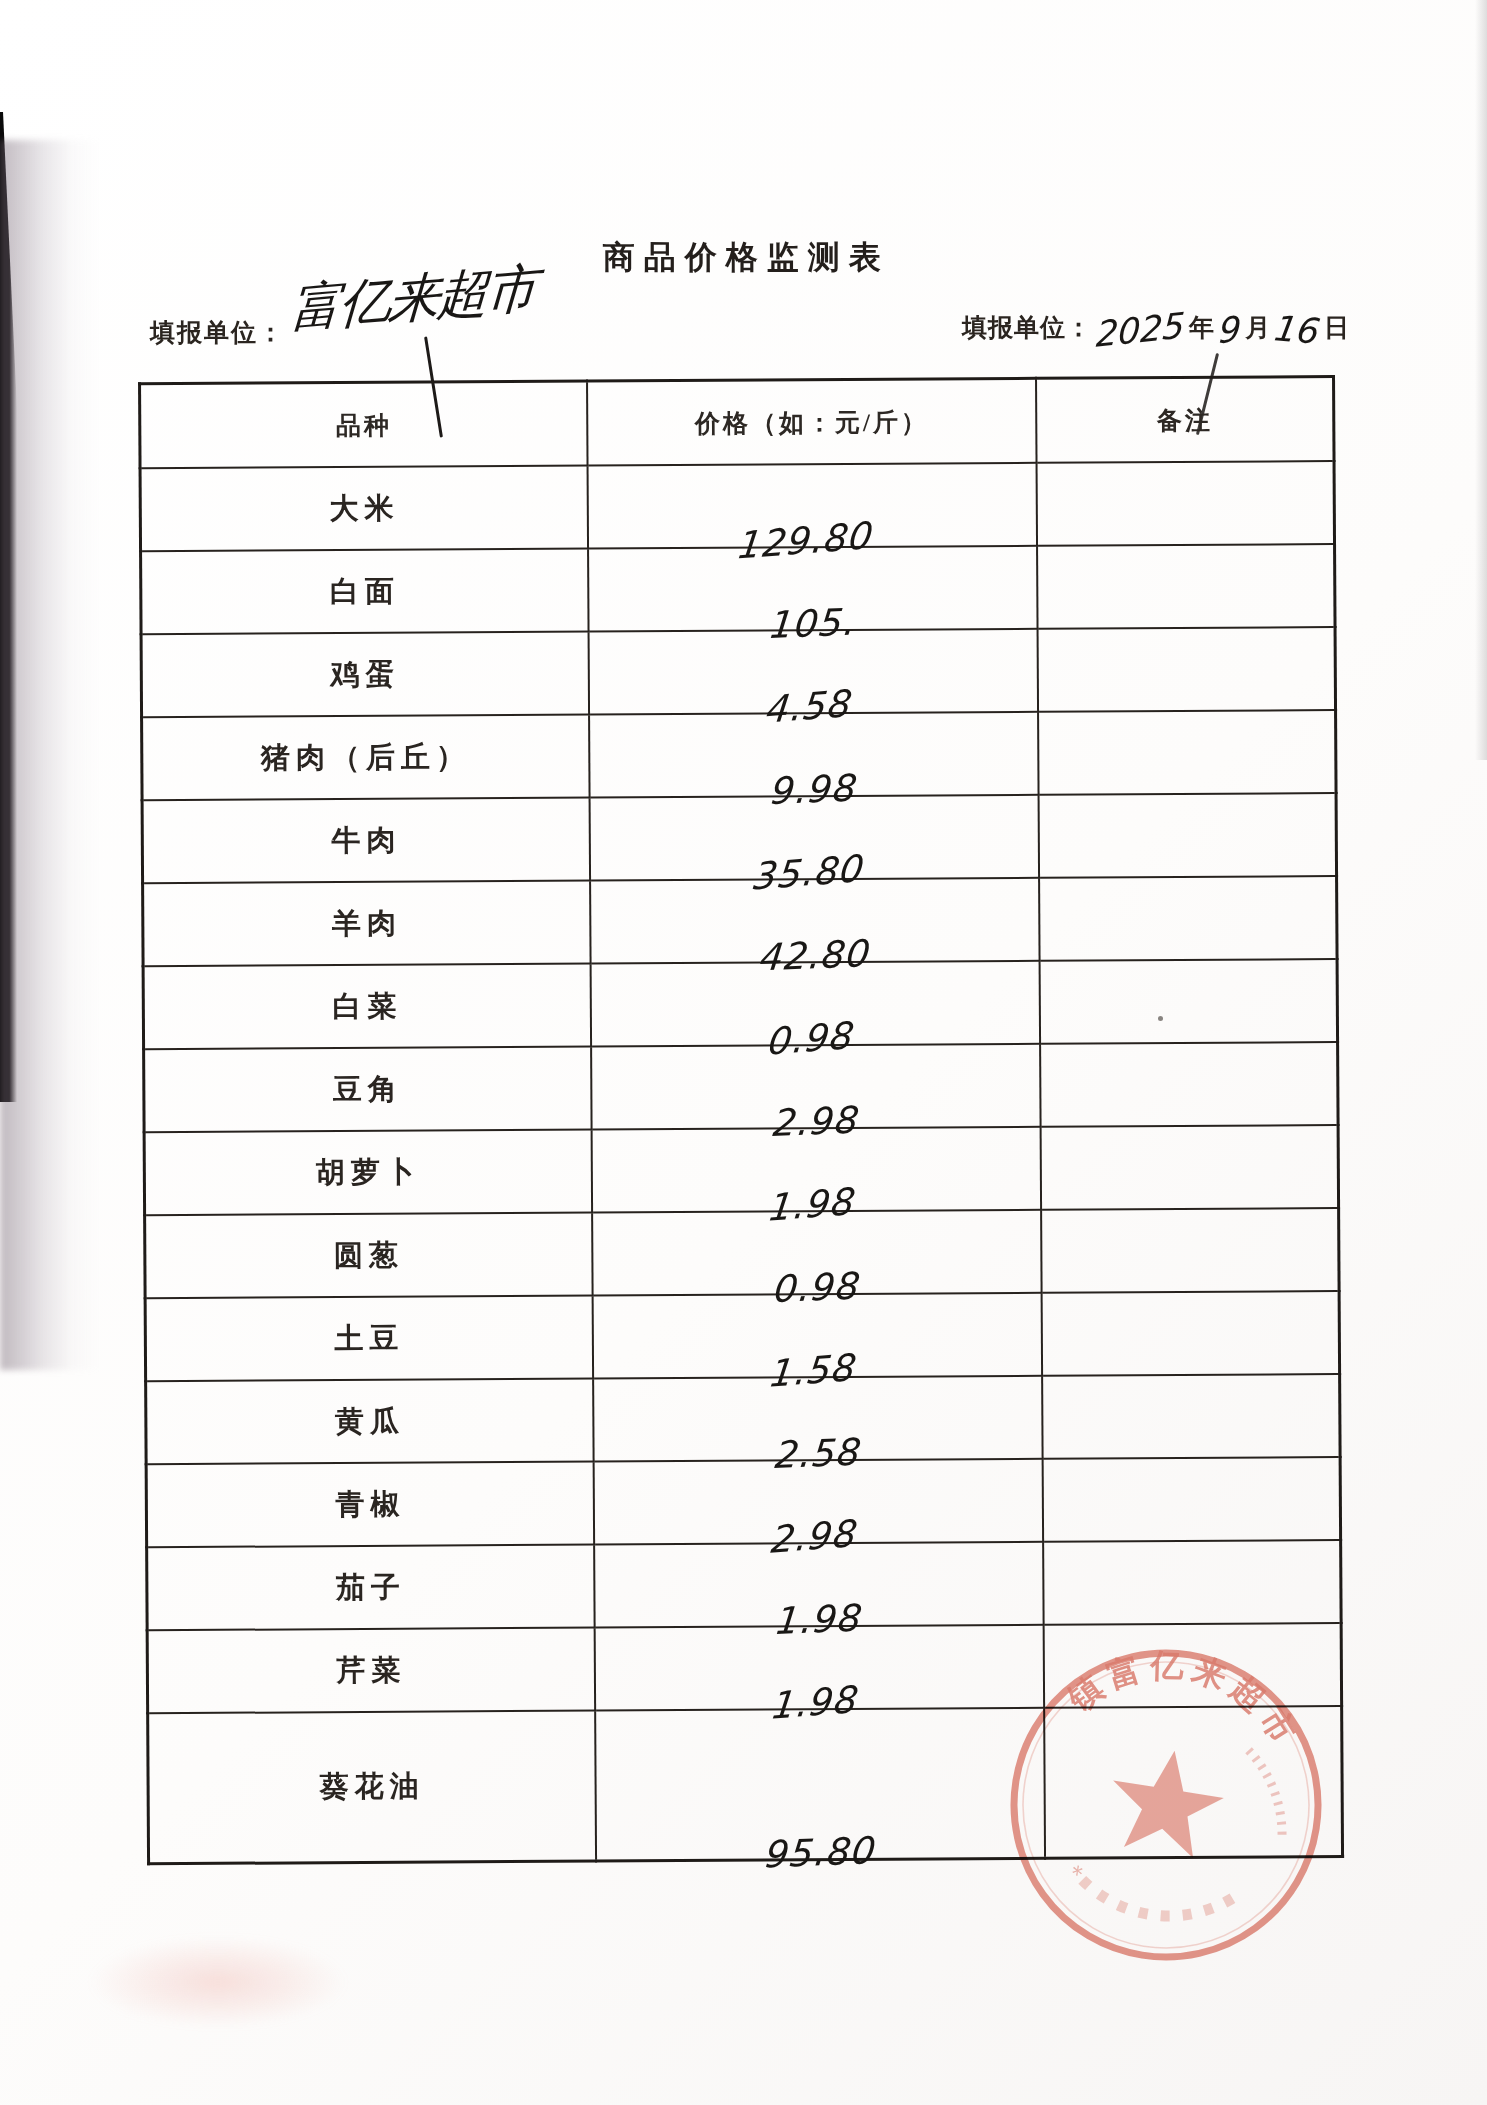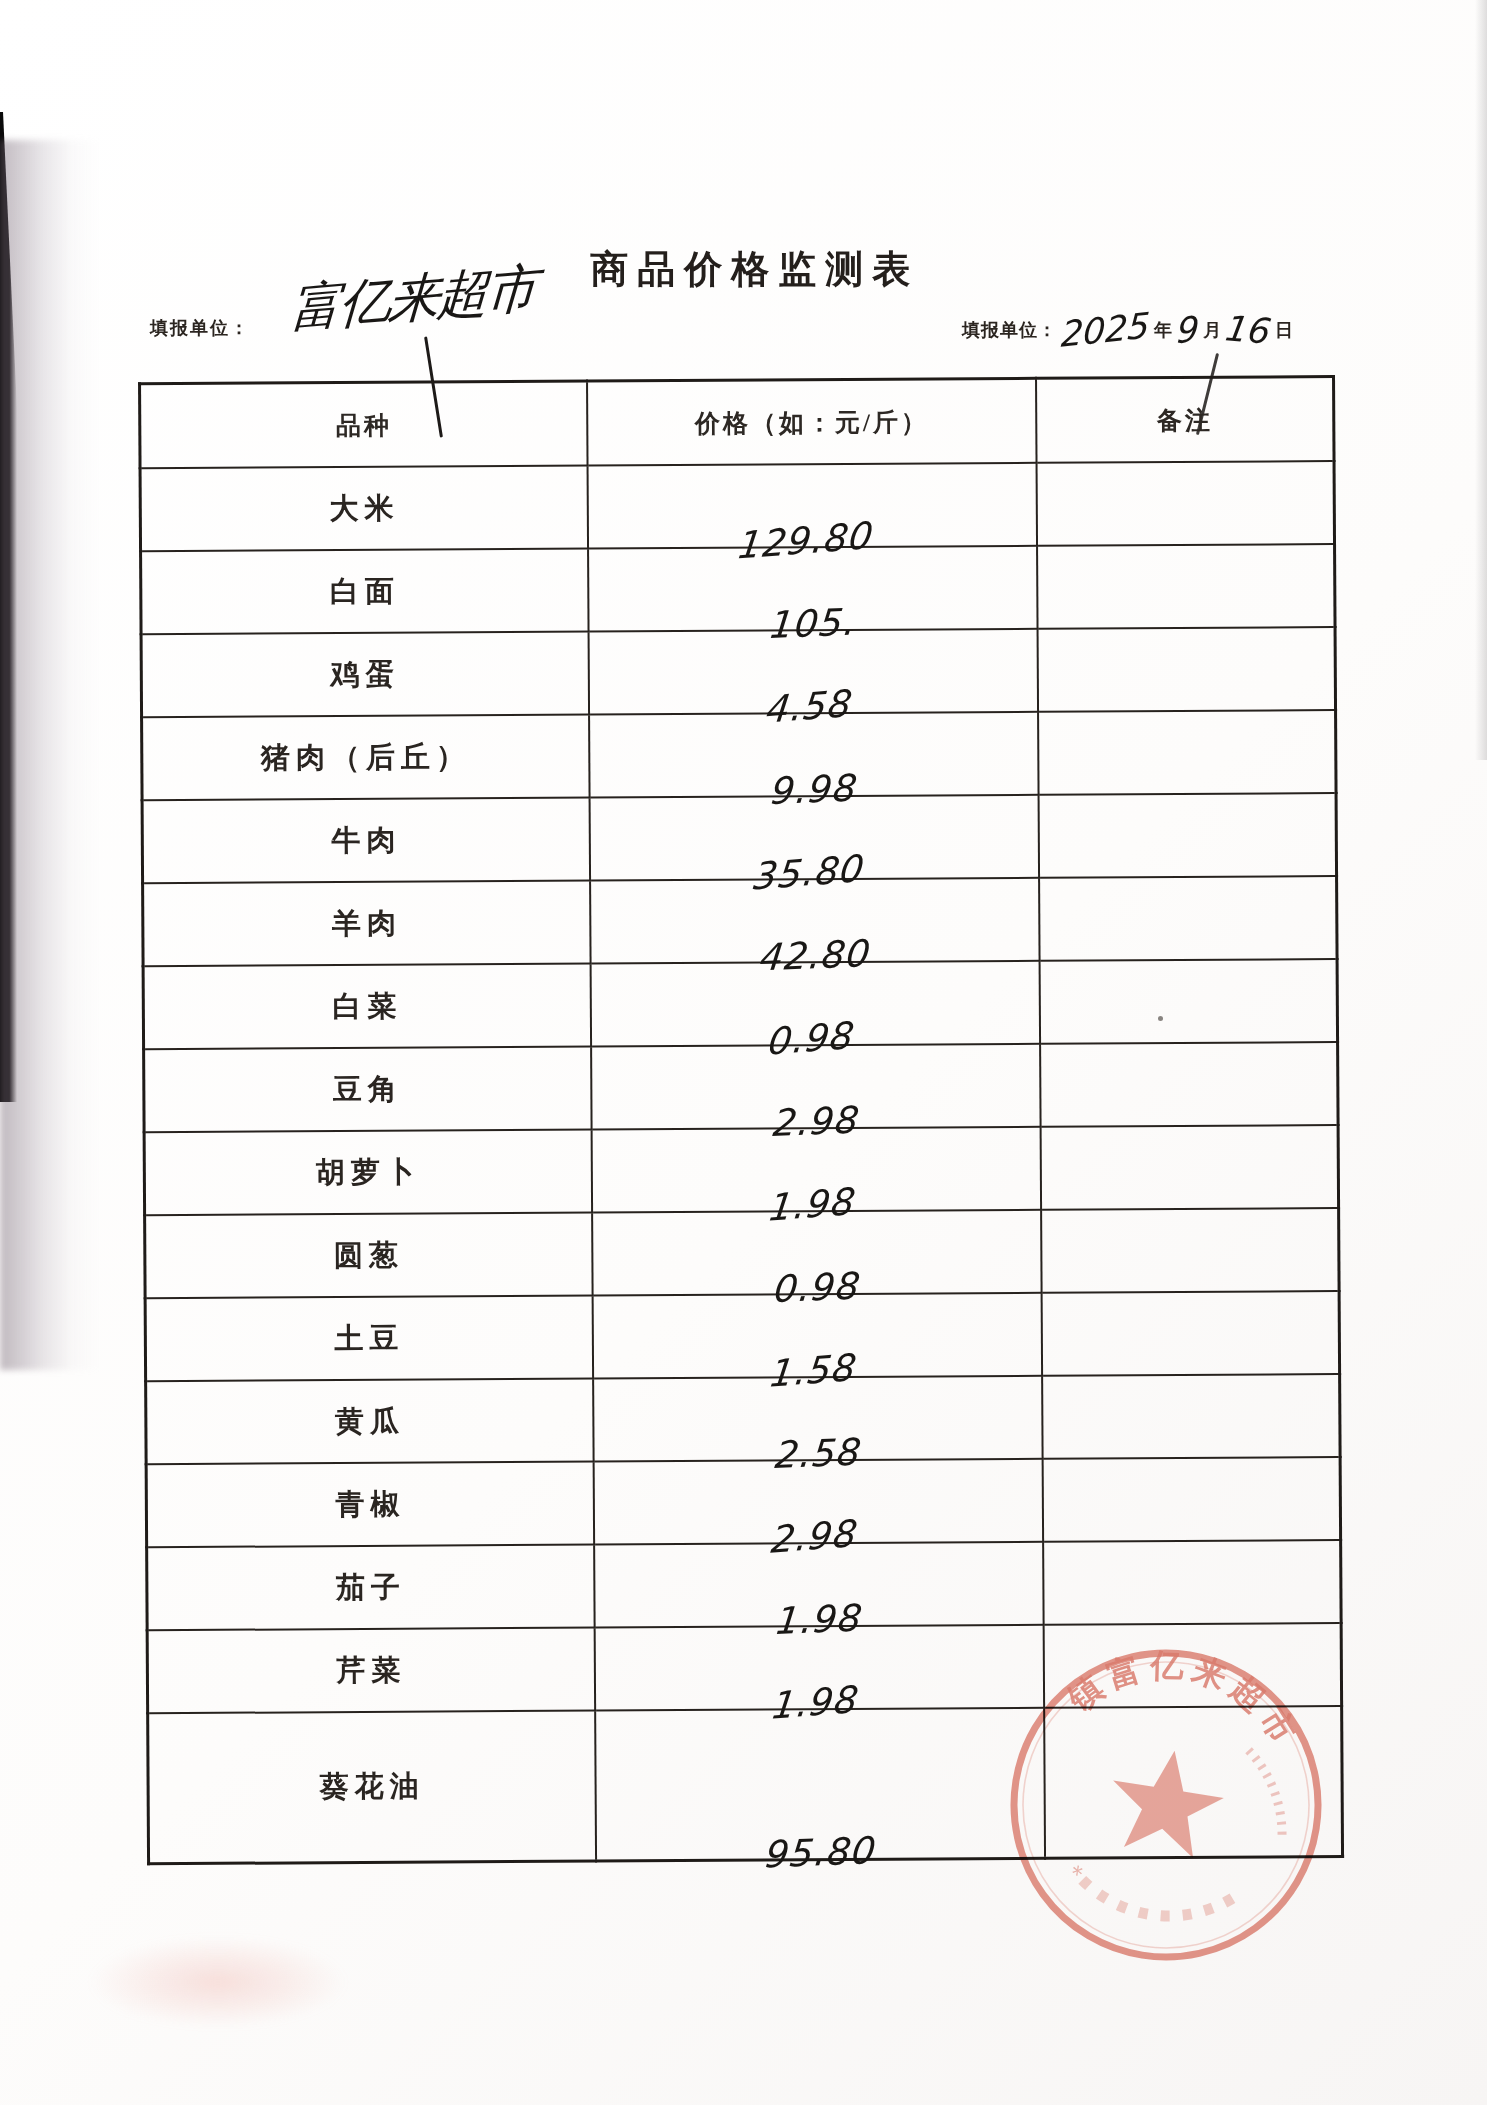--- a/index.html
+++ b/index.html
@@ -28,23 +28,23 @@
     background:radial-gradient(ellipse at center,rgba(236,158,148,.30),rgba(236,158,148,0) 70%);
     filter:blur(4px);
   }
   .stray{position:absolute;background:#1d1a18;border-radius:2px;}
   .stray-1{left:432px;top:336px;width:3px;height:102px;transform:rotate(-9deg);}
   .stray-2{left:1206px;top:352px;width:3px;height:84px;transform:rotate(14deg);opacity:.85;}
   .note-dot{position:absolute;left:1158px;top:1016px;width:5px;height:5px;border-radius:50%;background:#4a443f;opacity:.65;}
   
   .title{
     position:absolute;left:50%;top:236px;transform:translateX(-49%);
-    margin:8px;font-size:38px;font-weight:700;letter-spacing:9px;color:#241f1c;white-space:nowrap;
-  }
-  .meta-label{font-size:18px;font-weight:700;letter-spacing:2px;color:#2b2520;}
+    margin:0;font-size:32px;font-weight:700;letter-spacing:9px;color:#241f1c;white-space:nowrap;
+  }
+  .meta-label{font-size:25px;font-weight:700;letter-spacing:2px;color:#2b2520;}
   .unit-block{position:absolute;left:150px;top:316px;}
   .time-block{position:absolute;left:962px;top:310px;white-space:nowrap;}
   .time-block .meta-label{letter-spacing:1px;}
   
   .hw{
     font-family:"DejaVu Sans",sans-serif;font-style:italic;color:#191715;
     display:inline-block;
   }
   .unit-hw{
     position:absolute;left:140px;top:-52px;font-size:52px;letter-spacing:-3px;

